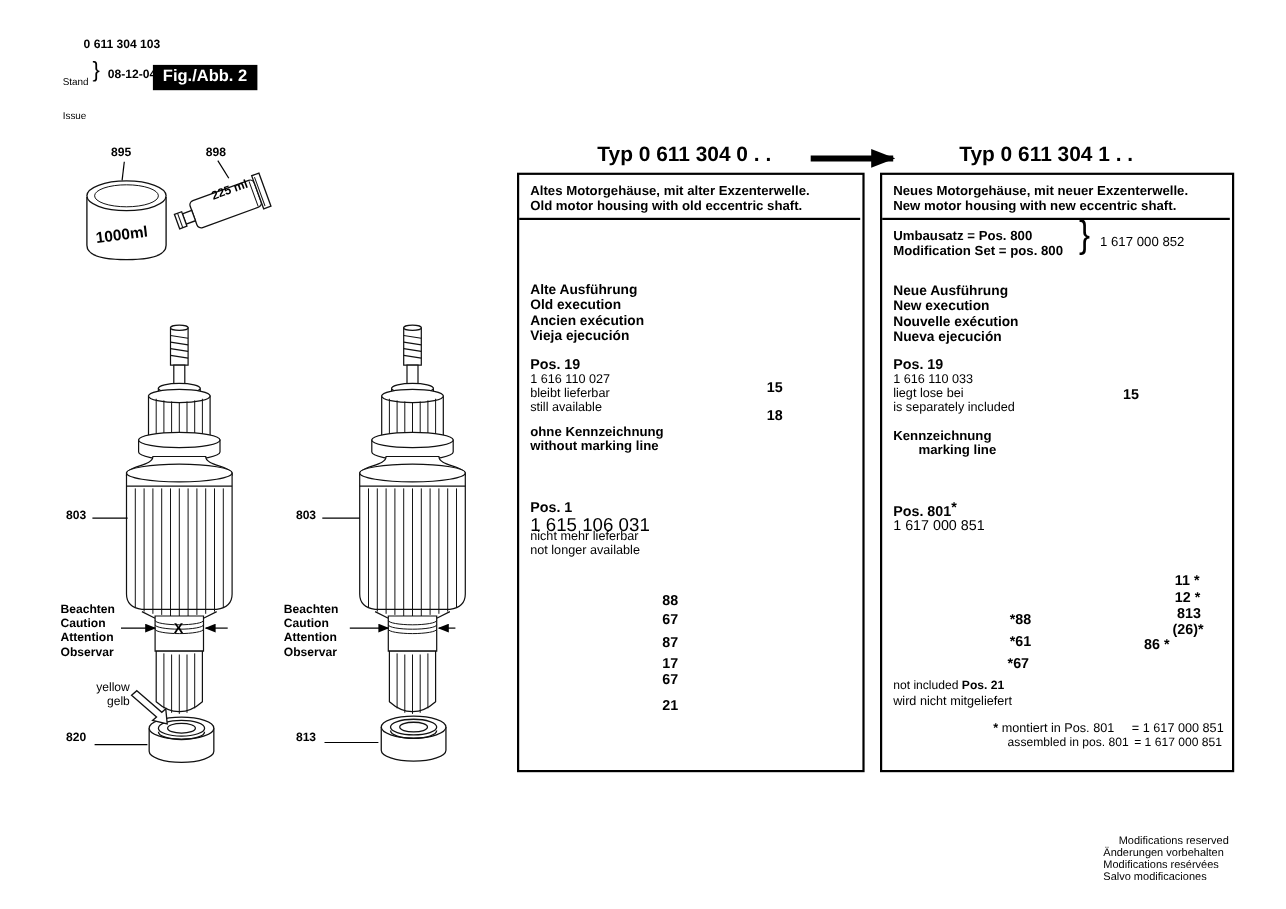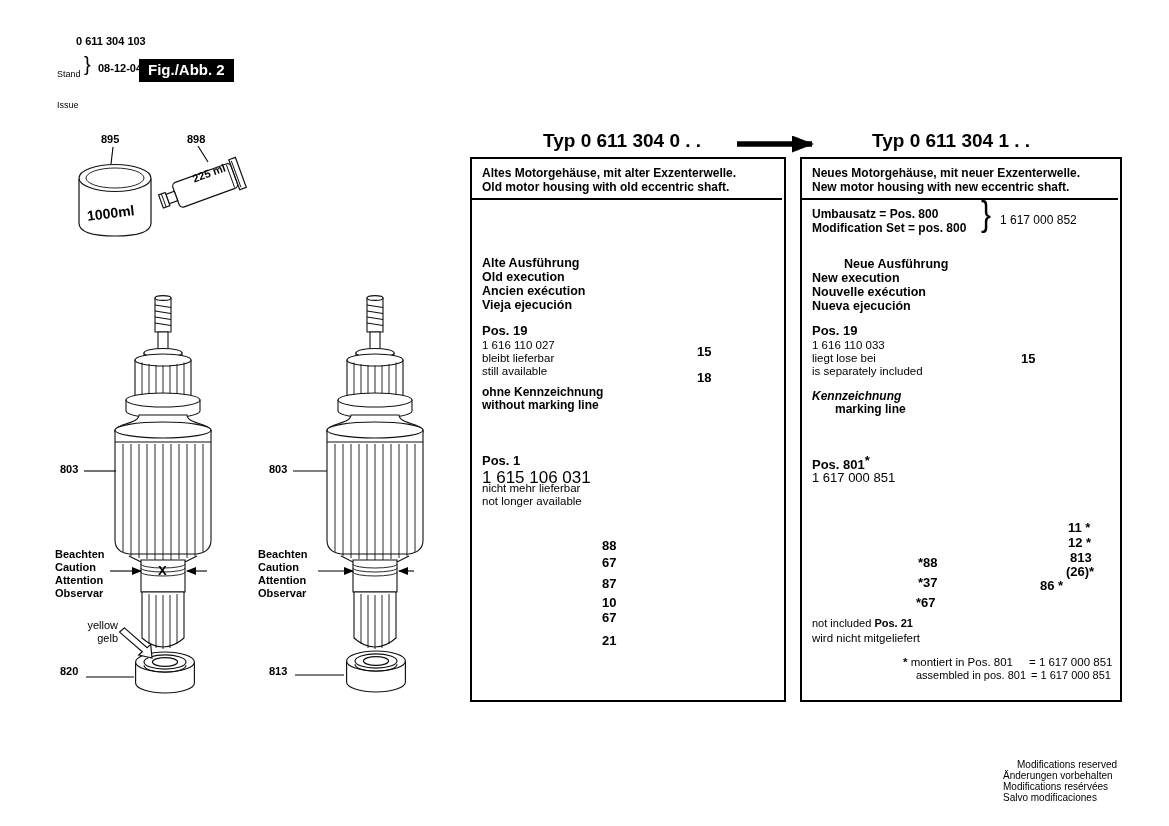--- a/index.html
+++ b/index.html
@@ -304,51 +304,51 @@
 <div class="t b s13" style="left:482px;top:454px;">Pos. 1</div>
 <div class="t" style="left:482px;top:469px;font-size:17px;">1 615 106 031</div>
 <div class="t" style="left:482px;top:482px;font-size:11.5px;">nicht mehr lieferbar</div>
 <div class="t" style="left:482px;top:495px;font-size:11.5px;">not longer available</div>
 
 <div class="t b s13" style="left:697px;top:345px;">15</div>
 <div class="t b s13" style="left:697px;top:371px;">18</div>
 <div class="t b s13" style="left:602px;top:539px;">88</div>
 <div class="t b s13" style="left:602px;top:556px;">67</div>
 <div class="t b s13" style="left:602px;top:577px;">87</div>
-<div class="t b s13" style="left:602px;top:596px;">10</div>
+<div class="t b s13" style="left:602px;top:596px;">17</div>
 <div class="t b s13" style="left:602px;top:611px;">67</div>
 <div class="t b s13" style="left:602px;top:634px;">21</div>
 
 <div class="t b s12" style="left:812px;top:167px;">Neues Motorgehäuse, mit neuer Exzenterwelle.</div>
 <div class="t b s12" style="left:812px;top:181px;">New motor housing with new eccentric shaft.</div>
 
 <div class="t b s12" style="left:812px;top:208px;">Umbausatz = Pos. 800</div>
 <div class="t b s12" style="left:812px;top:222px;">Modification Set = pos. 800</div>
 <div class="t brace" style="left:981px;top:198px;font-size:30px;transform:scaleY(1.15);">}</div>
 <div class="t s12" style="left:1000px;top:214px;">1 617 000 852</div>
 
-<div class="t b s125" style="left:812px;top:258px;margin-left:32px;">Neue Ausführung</div>
+<div class="t b s125" style="left:812px;top:258px;">Neue Ausführung</div>
 <div class="t b s125" style="left:812px;top:272px;">New execution</div>
 <div class="t b s125" style="left:812px;top:286px;">Nouvelle exécution</div>
 <div class="t b s125" style="left:812px;top:300px;">Nueva ejecución</div>
 
 <div class="t b s13" style="left:812px;top:324px;">Pos. 19</div>
 <div class="t" style="left:812px;top:339px;font-size:11.5px;">1 616 110 033</div>
 <div class="t" style="left:812px;top:352px;font-size:11.5px;">liegt lose bei</div>
 <div class="t" style="left:812px;top:365px;font-size:11.5px;">is separately included</div>
 
-<div class="t b s12" style="left:812px;top:390px;font-style:italic;">Kennzeichnung</div>
+<div class="t b s12" style="left:812px;top:390px;">Kennzeichnung</div>
 <div class="t b s12" style="left:812px;top:403px;margin-left:23px;">marking line</div>
 
 <div class="t b s13" style="left:812px;top:454px;"><span>Pos. 801</span><sup class="star">*</sup></div>
 <div class="t" style="left:812px;top:471px;font-size:13px;">1 617 000 851</div>
 
 <div class="t b s13" style="left:1021px;top:352px;">15</div>
 <div class="t b s13" style="left:918px;top:556px;">*88</div>
-<div class="t b s13" style="left:918px;top:576px;">*37</div>
+<div class="t b s13" style="left:918px;top:576px;">*61</div>
 <div class="t b s13" style="left:916px;top:596px;">*67</div>
 <div class="t b s13" style="left:1068px;top:521px;">11 *</div>
 <div class="t b s13" style="left:1068px;top:536px;">12 *</div>
 <div class="t b s13" style="left:1070px;top:551px;">813</div>
 <div class="t b s13" style="left:1066px;top:565px;">(26)*</div>
 <div class="t b s13" style="left:1040px;top:579px;">86 *</div>
 
 <div class="t" style="left:812px;top:618px;font-size:11px;"><span>not included</span> <span class="b">Pos. 21</span></div>
 <div class="t" style="left:812px;top:632px;font-size:11.5px;">wird nicht mitgeliefert</div>
 

